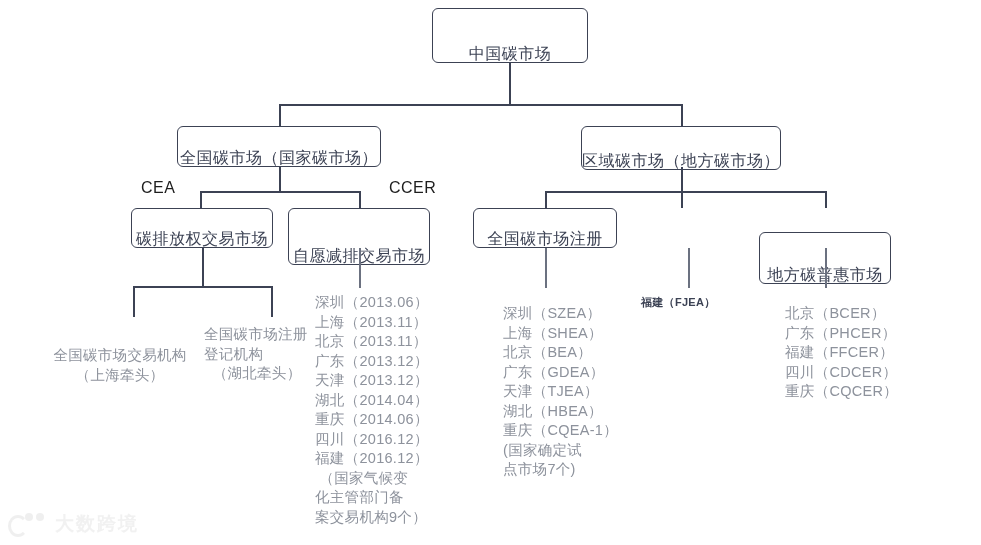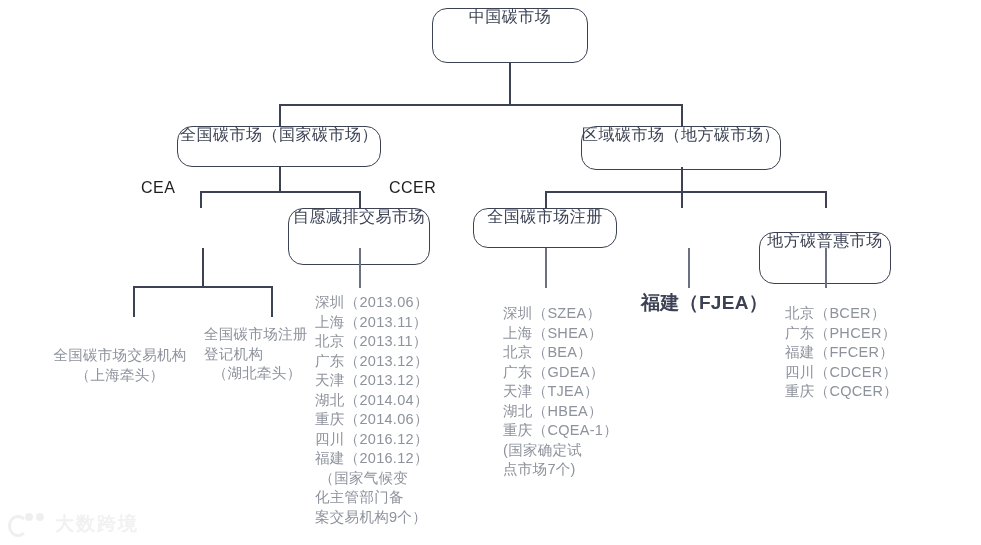--- a/index.html
+++ b/index.html
@@ -4,38 +4,38 @@
 <style>
   html,body{margin:0;padding:0;}
   body{
     width:981px;height:545px;background:#ffffff;
     font-family:"Liberation Sans","DejaVu Sans",sans-serif;
     overflow:hidden;position:relative;
   }
   #stage{position:absolute;left:0;top:0;width:981px;height:545px;}
   .node{
     position:absolute;box-sizing:border-box;
-    border:1.6px solid #3c4254;border-radius:15px;background:#ffffff;
+    border:1.6px solid #3c4254;border-radius:6px;background:#ffffff;
     color:#3c4254;font-size:16px;line-height:1;
-    display:flex;align-items:flex-start;justify-content:center;
+    display:flex;align-items:flex-end;justify-content:center;
     white-space:nowrap;letter-spacing:.5px;
   }
   .line{position:absolute;background:#3c4254;}
   .line.h{height:1.6px;}
   .line.v{width:1.6px;}
   .stub{position:absolute;width:1.6px;background:#6b7180;}
   .tag{
     position:absolute;color:#1d1d1d;font-size:16px;line-height:1;
     letter-spacing:.5px;white-space:nowrap;
   }
   .leaf{
     position:absolute;color:#8d929c;font-size:14.5px;line-height:19.5px;
     white-space:pre;letter-spacing:.3px;
   }
-  .leaf.dark{color:#3c4254;font-weight:bold;font-size:19px;}
+  .leaf.dark{color:#3c4254;font-weight:bold;font-size:11px;}
   .leaf.center{text-align:center;margin-top:21px;}
   .wm{
     position:absolute;left:8px;top:508px;height:32px;
     display:flex;align-items:center;gap:7px;opacity:.55;
   }
   .wm-mark{
     position:relative;width:40px;height:22px;
   }
   .wm-mark .c{
     position:absolute;border-radius:50%;border:3px solid #e3e3e3;
@@ -72,20 +72,23 @@
   </div>
 
   <div class="line v" style="left:279px;top:167px;height:24px;"></div>
   <div class="line h" style="left:200px;top:191px;width:159px;"></div>
   <div class="line v" style="left:200px;top:191px;height:17px;"></div>
   <div class="line v" style="left:359px;top:191px;height:17px;"></div>
 
   <div class="tag" style="left:141px;top:180px;">CEA</div>
   <div class="tag" style="left:389px;top:180px;">CCER</div>
 
+  <div class="node" style="left:131px;top:208px;width:142px;height:40px;">
+    <span>碳排放权交易市场</span>
+  </div>
   <div class="node" style="left:288px;top:208px;width:142px;height:57px;">
     <span>自愿减排交易市场</span>
   </div>
 
   <div class="line v" style="left:681px;top:167px;height:24px;"></div>
   <div class="line h" style="left:545px;top:191px;width:280px;"></div>
   <div class="line v" style="left:545px;top:191px;height:17px;"></div>
   <div class="line v" style="left:681px;top:191px;height:17px;"></div>
   <div class="line v" style="left:825px;top:191px;height:17px;"></div>
 

